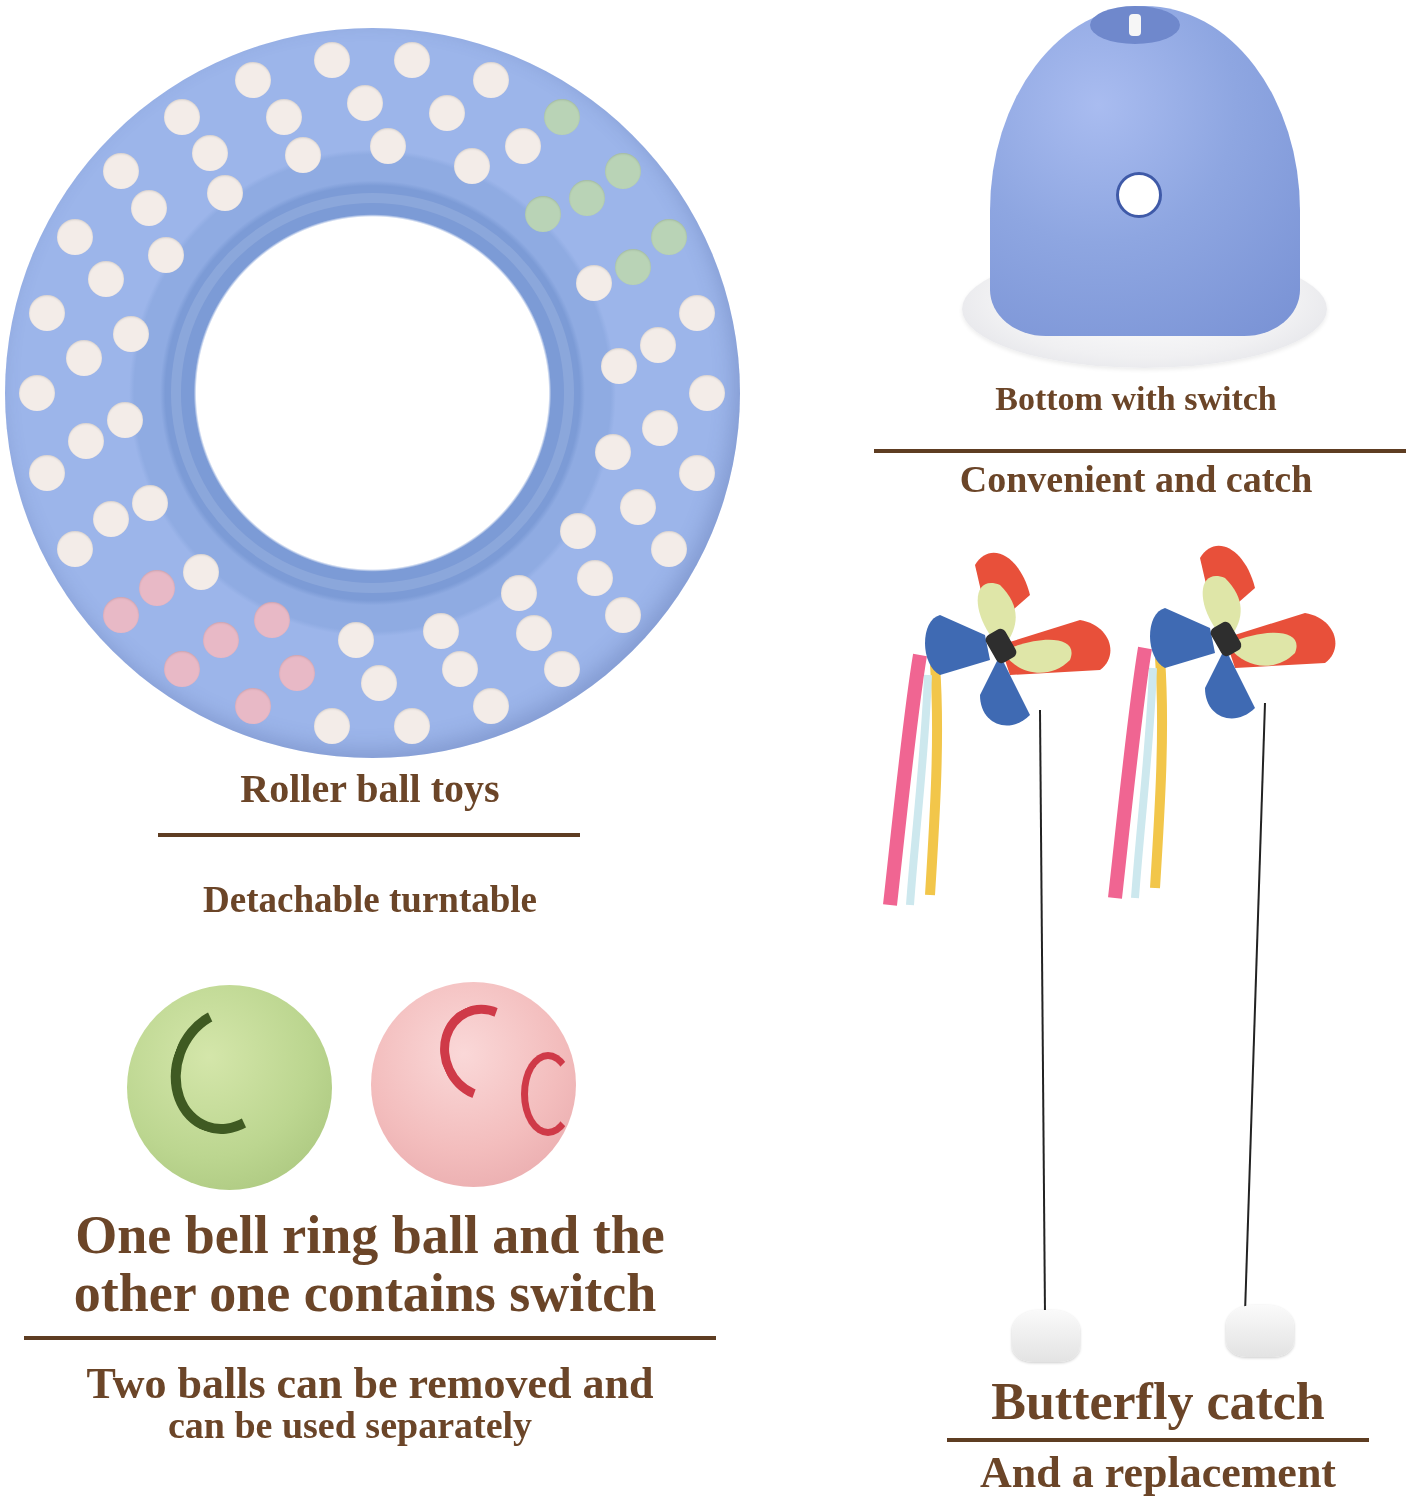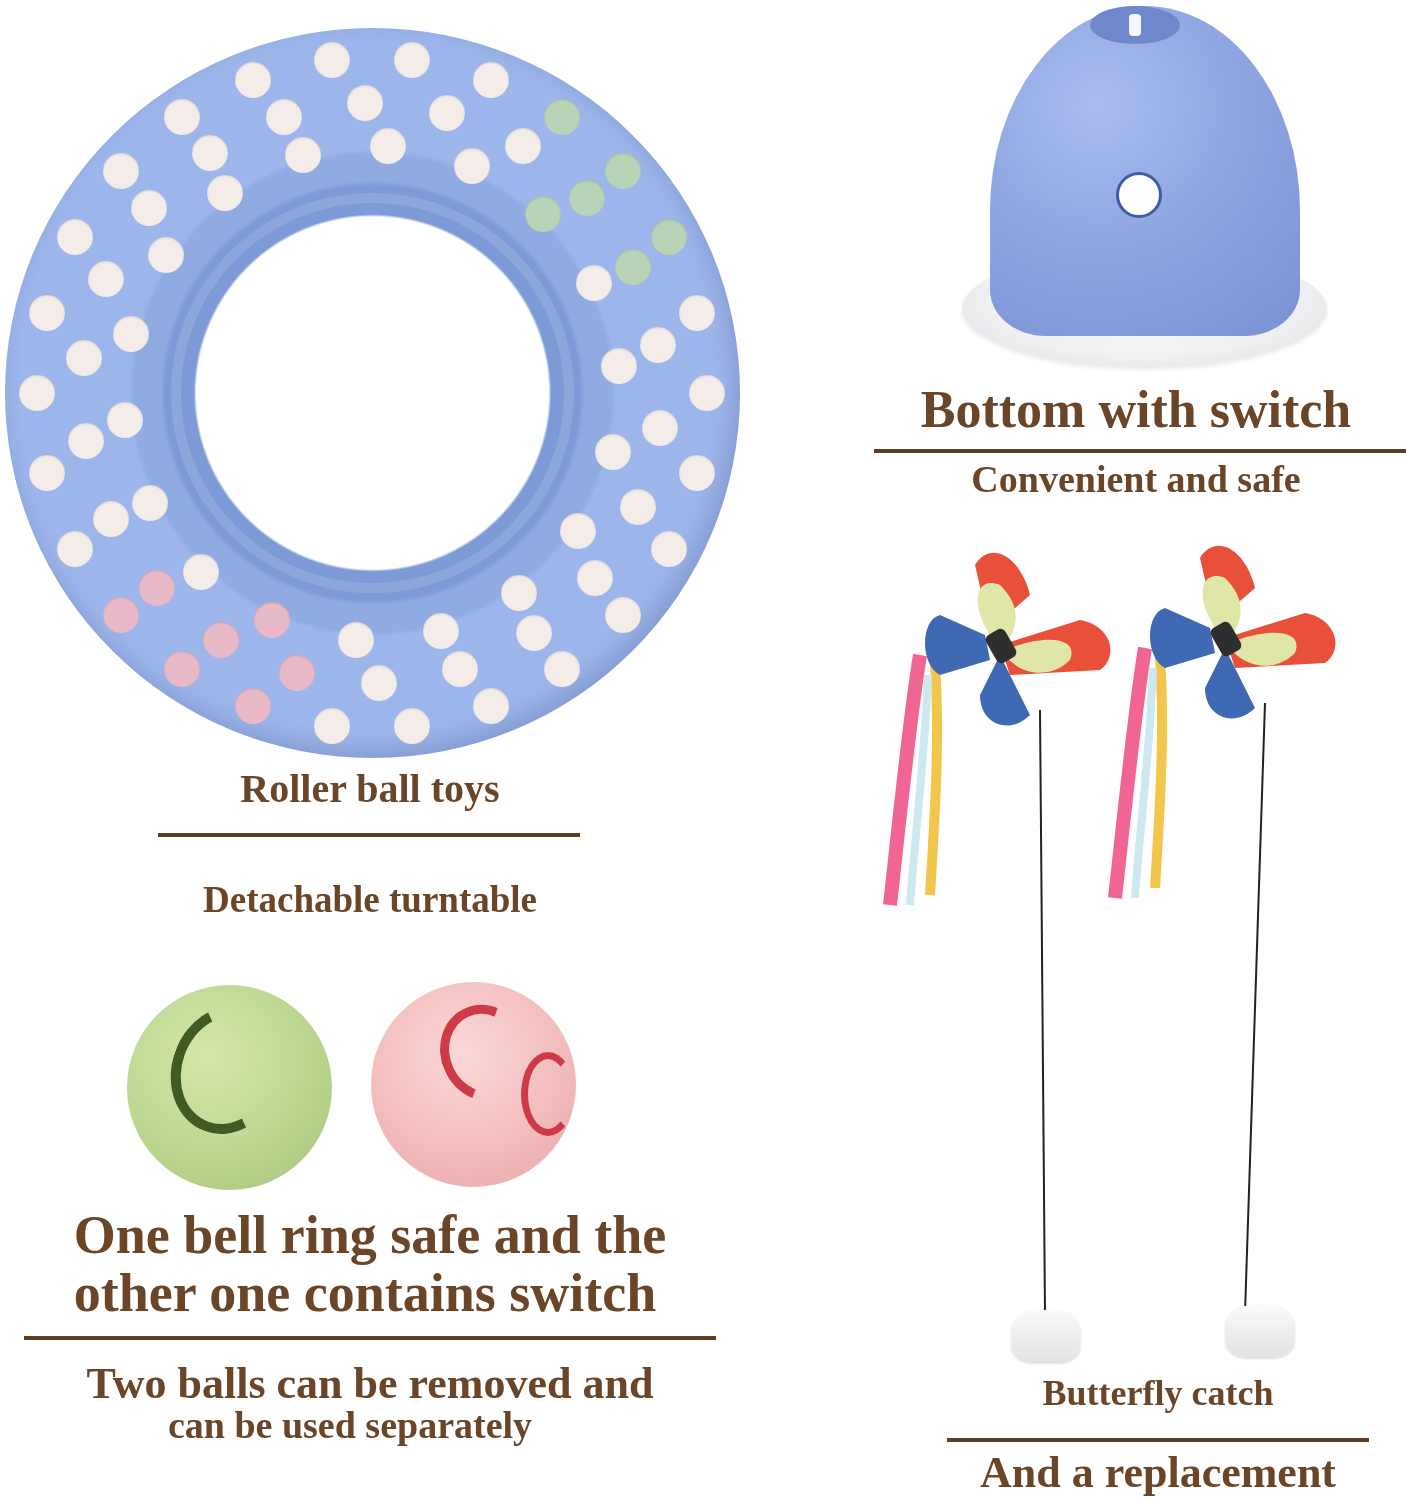--- a/index.html
+++ b/index.html
@@ -108,23 +108,23 @@
 <div class="abs title" style="left:160px; top:765px; width:420px; font-size:40px;">Roller ball toys</div>
 <div class="rule" style="left:158px; top:833px; width:422px;"></div>
 <div class="abs sub" style="left:160px; top:878px; width:420px; font-size:37px;">Detachable turntable</div>
 
 <div class="dome-base"></div>
 <div class="dome"></div>
 <div class="dome-top"></div>
 <div class="dome-pin"></div>
 <div class="dome-switch"></div>
 
-<div class="abs title" style="left:876px; top:380px; width:520px; font-size:52px;">Bottom with switch</div>
+<div class="abs title" style="left:876px; top:380px; width:520px; font-size:34px;">Bottom with switch</div>
 <div class="rule" style="left:874px; top:449px; width:532px;"></div>
-<div class="abs sub" style="left:876px; top:457px; width:520px; font-size:38px;">Convenient and safe</div>
+<div class="abs sub" style="left:876px; top:457px; width:520px; font-size:38px;">Convenient and catch</div>
 
 <svg class="abs" style="left:880px; top:535px;" width="270" height="820" viewBox="0 0 270 820">
   <path d="M40 120 C 30 180, 20 280, 10 370" stroke="#f06592" stroke-width="14" fill="none"></path>
   <path d="M55 130 C 60 200, 55 280, 50 360" stroke="#f2c64a" stroke-width="10" fill="none"></path>
   <path d="M48 140 C 45 220, 35 300, 30 370" stroke="#cde8ee" stroke-width="8" fill="none"></path>
   <line x1="160" y1="175" x2="165" y2="780" stroke="#222" stroke-width="2"></line>
   <path d="M105 100 L 60 80 C 40 85, 40 130, 60 140 L 110 125 Z" fill="#3f6ab3"></path>
   <path d="M110 95 L 95 30 C 110 5, 140 20, 150 60 Z" fill="#e8503a"></path>
   <path d="M120 110 L 200 85 C 230 90, 240 120, 220 135 L 130 140 Z" fill="#e8503a"></path>
   <path d="M120 120 L 150 180 C 130 200, 100 190, 100 160 Z" fill="#3f6ab3"></path>
@@ -141,29 +141,29 @@
   <path d="M110 95 L 95 30 C 110 5, 140 20, 150 60 Z" fill="#e8503a"></path>
   <path d="M120 110 L 200 85 C 230 90, 240 120, 220 135 L 130 140 Z" fill="#e8503a"></path>
   <path d="M120 120 L 150 180 C 130 200, 100 190, 100 160 Z" fill="#3f6ab3"></path>
   <path d="M110 100 C 90 70, 95 40, 120 50 C 140 70, 140 90, 125 110 Z" fill="#dfe6a8"></path>
   <path d="M125 115 C 160 100, 200 100, 190 125 C 170 145, 140 140, 125 120 Z" fill="#dfe6a8"></path>
   <rect x="110" y="95" width="22" height="32" rx="6" fill="#2e2e2e" transform="rotate(-30 121 111)"></rect>
 </svg>
 <div class="clip" style="left:1012px; top:1310px;"></div>
 <div class="clip" style="left:1226px; top:1305px;"></div>
 
-<div class="abs title" style="left:948px; top:1372px; width:420px; font-size:36px;">Butterfly catch</div>
+<div class="abs title" style="left:948px; top:1372px; width:420px; font-size:52px;">Butterfly catch</div>
 <div class="rule" style="left:947px; top:1438px; width:422px;"></div>
 <div class="abs sub" style="left:948px; top:1447px; width:420px; font-size:44px;">And a replacement</div>
 
 <div class="ball green">
   <div class="slot" style="left:45px; top:20px; width:90px; height:110px; border:10px solid #3f5a22; border-right-color:transparent; border-top-color:transparent; transform:rotate(20deg);"></div>
 </div>
 <div class="ball pink">
   <div class="slot" style="left:70px; top:22px; width:70px; height:80px; border:9px solid #cf3a48; border-right-color:transparent; border-bottom-color:transparent; transform:rotate(-25deg);"></div>
   <div class="slot" style="left:150px; top:70px; width:40px; height:70px; border:7px solid #cf3a48; border-right-color:transparent;"></div>
 </div>
 
-<div class="abs title" style="left:20px; top:1204px; width:700px; font-size:54px;">One bell ring safe and the</div>
+<div class="abs title" style="left:20px; top:1204px; width:700px; font-size:54px;">One bell ring ball and the</div>
 <div class="abs title" style="left:15px; top:1262px; width:700px; font-size:54px;">other one contains switch</div>
 <div class="rule" style="left:24px; top:1336px; width:692px;"></div>
 <div class="abs sub" style="left:20px; top:1358px; width:700px; font-size:44px;">Two balls can be removed and</div>
 <div class="abs sub" style="left:0px; top:1403px; width:700px; font-size:38px;">can be used separately</div>
 
 </body></html>

